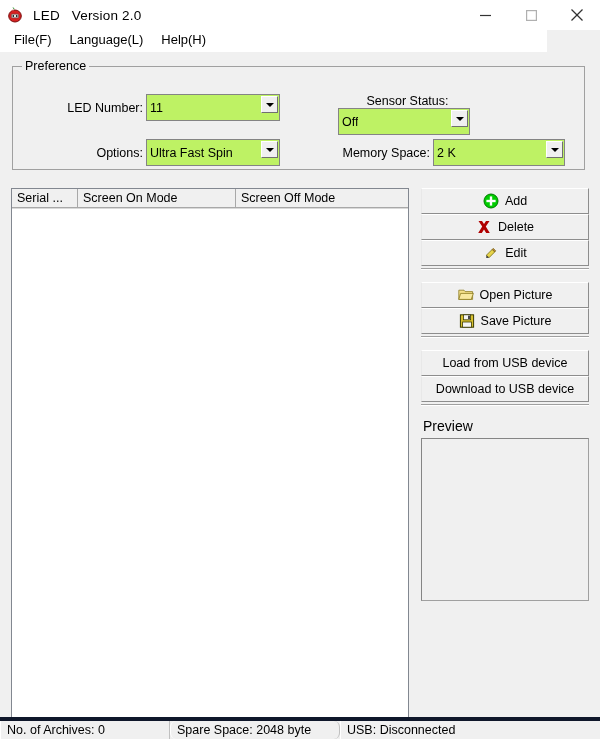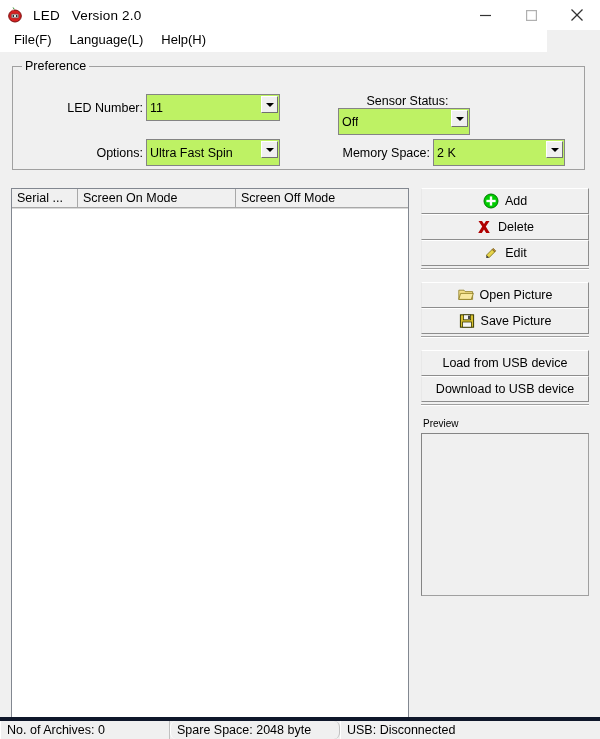--- a/index.html
+++ b/index.html
@@ -229,21 +229,21 @@
   .sep {
     width: 168px; height: 2px;
     border-top: 1px solid #a0a0a0;
     border-bottom: 1px solid #ffffff;
     box-sizing: border-box;
     margin: 2px 0 12px 0;
   }
 
   
   .preview-label {
-    font-size: 10px;
+    font-size: 14px;
     color: #000;
     margin: 2px 0 4px 2px;
   }
   .preview-box {
     width: 168px; height: 163px;
     background: #f0f0f0;
     border: 1px solid #a0a0a0;
     border-top-color: #858585;
     border-left-color: #858585;
     box-sizing: border-box;

